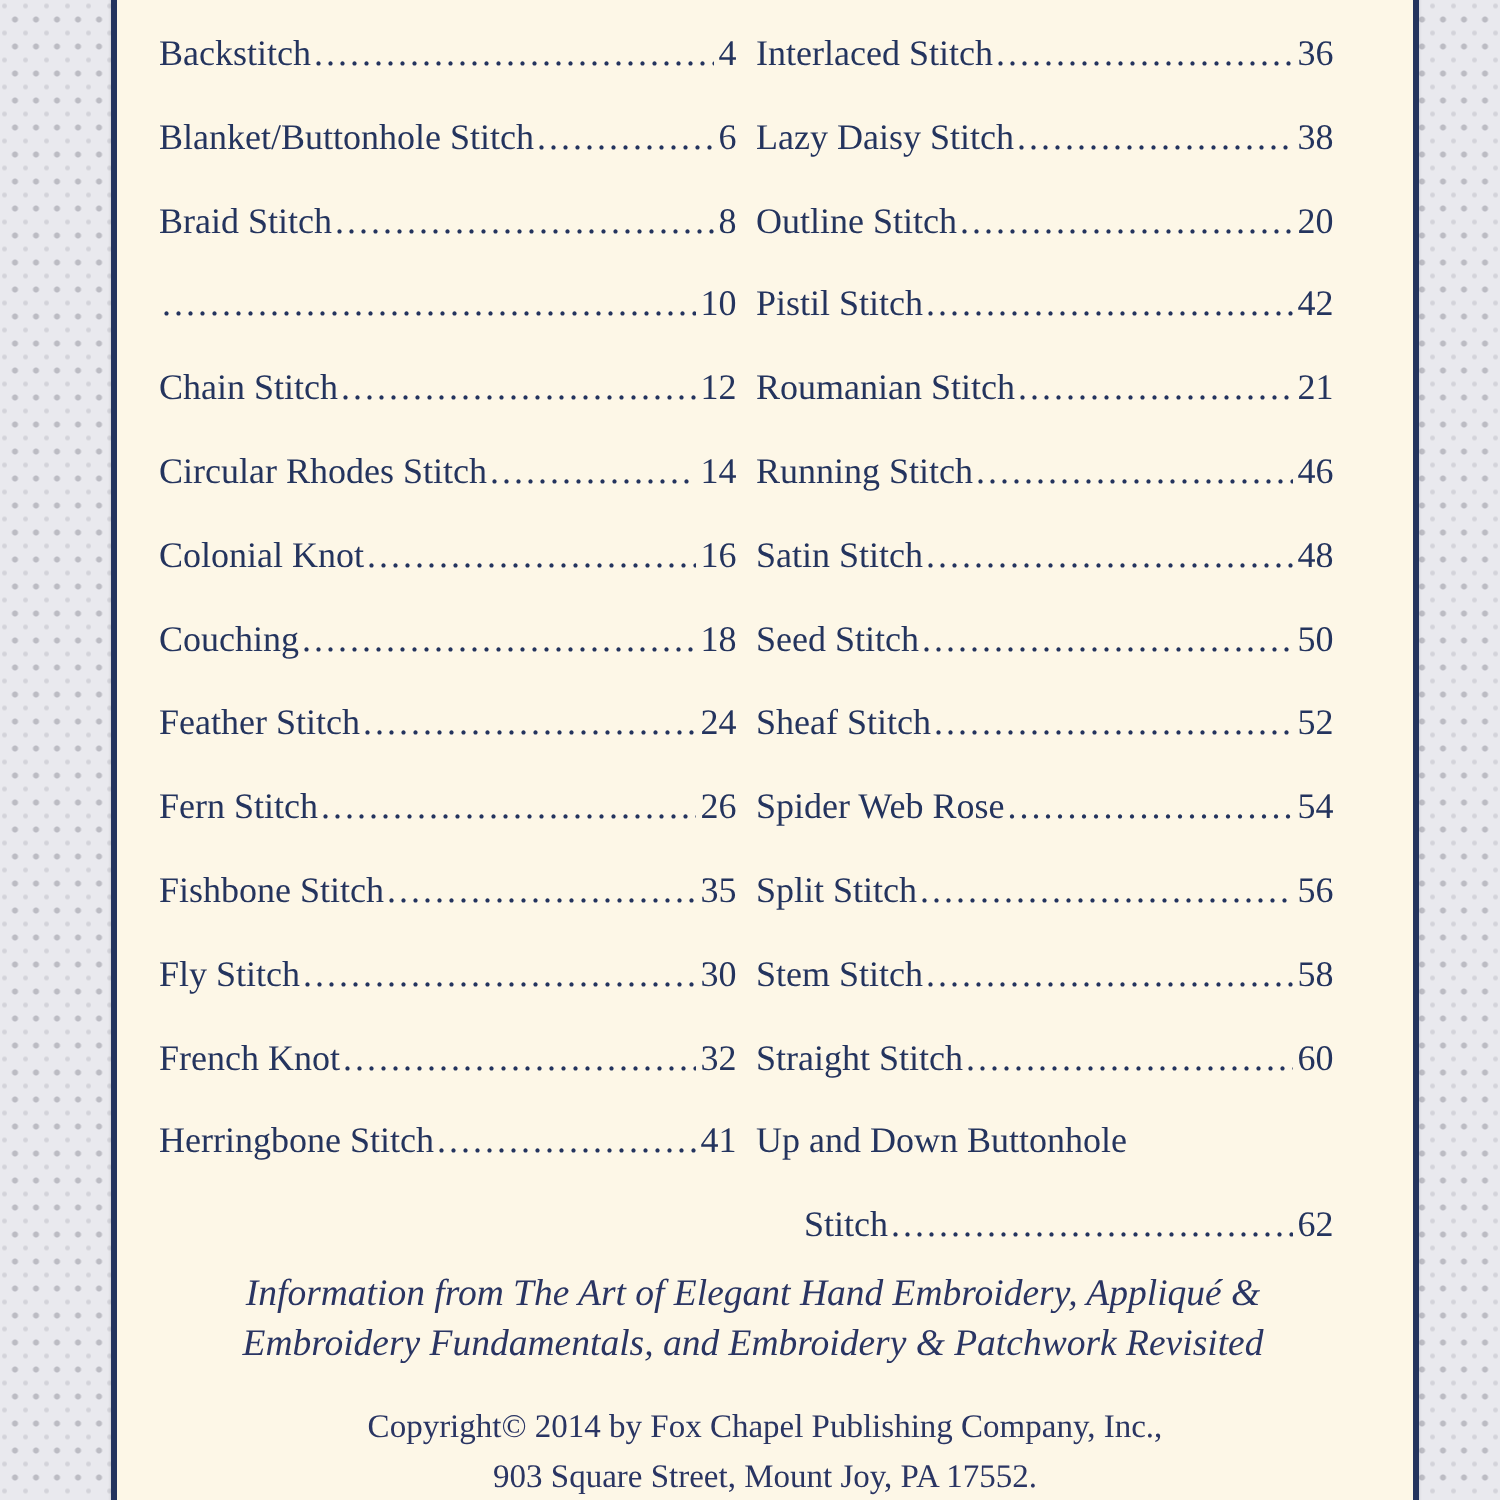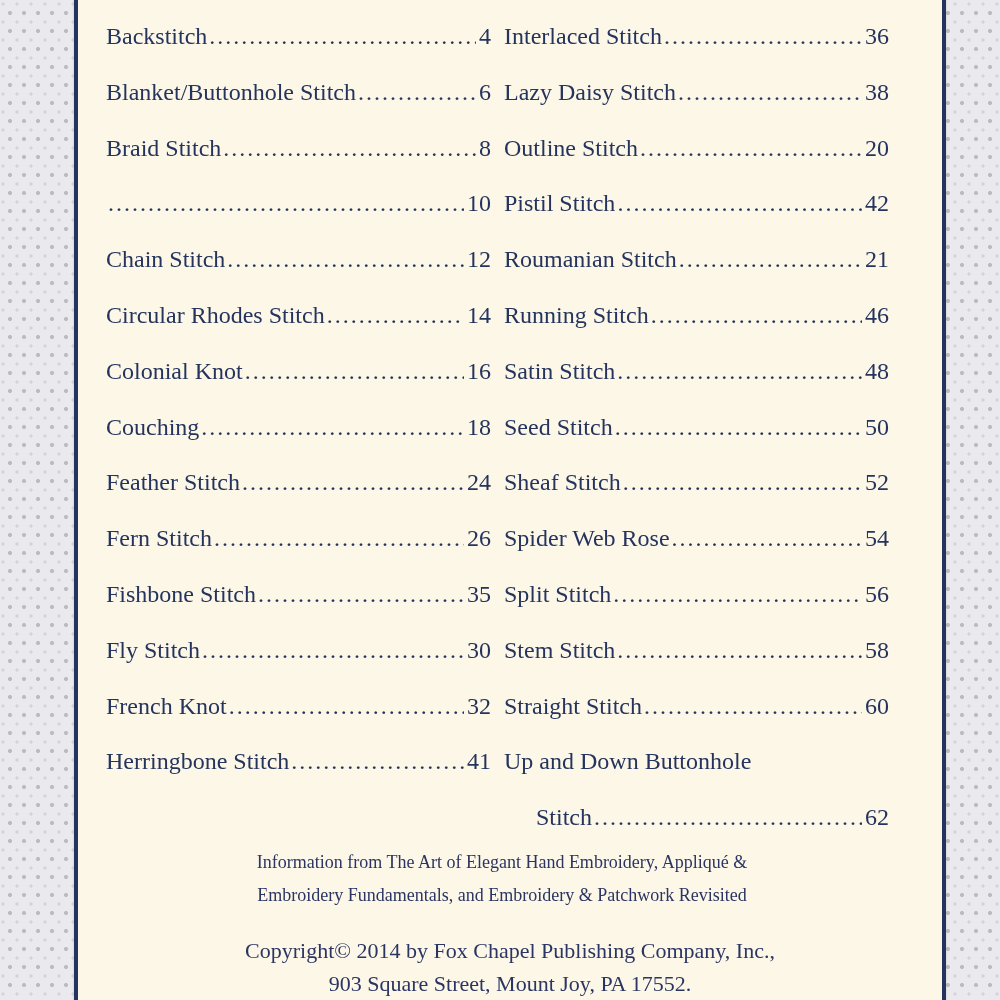--- a/index.html
+++ b/index.html
@@ -70,21 +70,22 @@
     .credits {
       position: absolute;
       left: 0;
       width: 864px;
       top: 848px;
       text-align: center;
       color: #2a3563;
       font-family: "Liberation Serif", "DejaVu Serif", serif;
     }
     .credits .info {
-      font-size: 18px;
+      font-style: italic;
+      font-size: 25px;
       line-height: 33px;
       margin: 0 16px 14px 0;
     }
     .credits .info span { display: block; }
     .credits .copyright {
       font-size: 22px;
       line-height: 33px;
     }
     .credits .copyright span { display: block; text-align: center; }
   </style>

